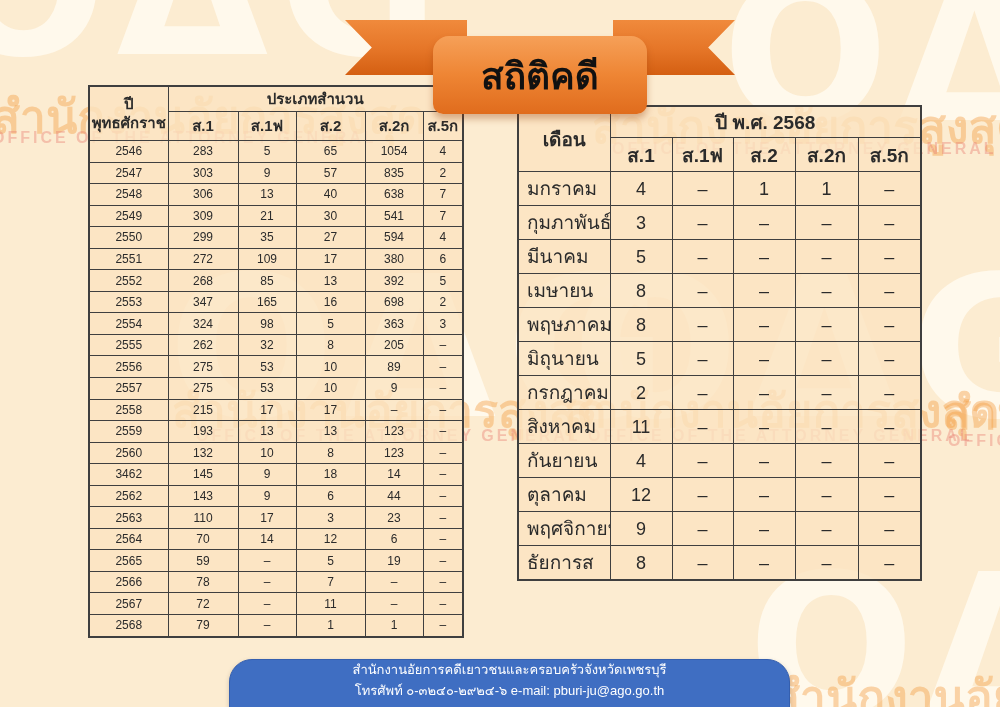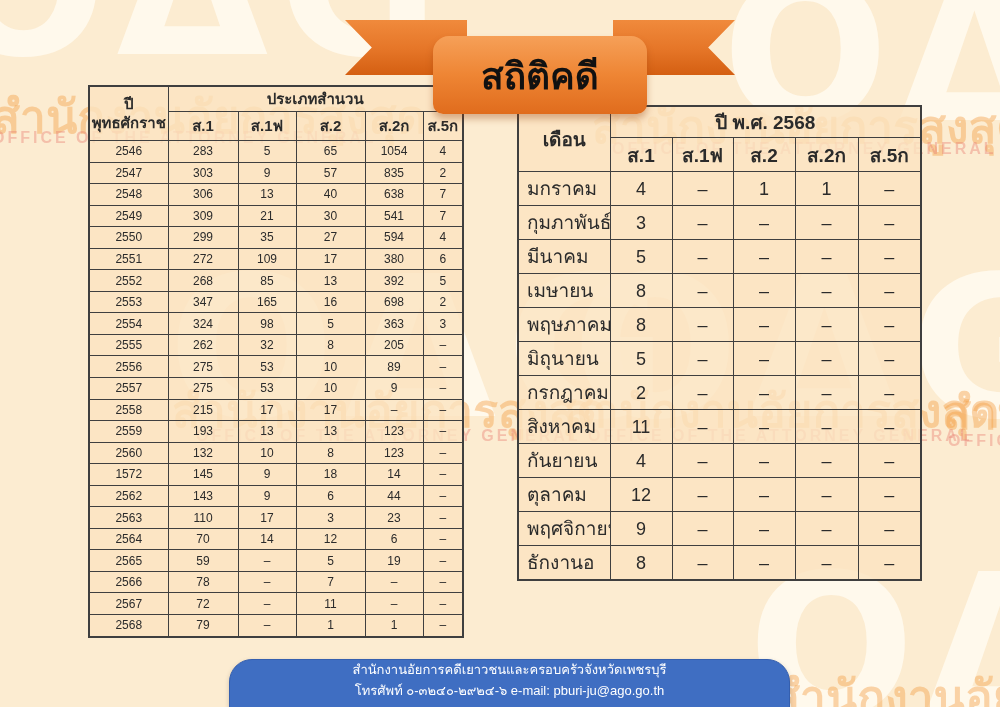--- a/index.html
+++ b/index.html
@@ -270,21 +270,21 @@
       <tr>
         <td>2560</td>
         <td>132</td>
         <td>10</td>
         <td>8</td>
         <td>123</td>
         <td>–</td>
       </tr>
 
       <tr>
-        <td>1572</td>
+        <td>3462</td>
         <td>145</td>
         <td>9</td>
         <td>18</td>
         <td>14</td>
         <td>–</td>
       </tr>
 
       <tr>
         <td>2562</td>
         <td>143</td>
@@ -468,21 +468,21 @@
       <tr>
         <td class="month">พฤศจิกายน</td>
         <td>9</td>
         <td>–</td>
         <td>–</td>
         <td>–</td>
         <td>–</td>
       </tr>
 
       <tr>
-        <td class="month">ธักงานอ</td>
+        <td class="month">ธัยการส</td>
         <td>8</td>
         <td>–</td>
         <td>–</td>
         <td>–</td>
         <td>–</td>
       </tr>
 
   </tbody>
 </table>
 

